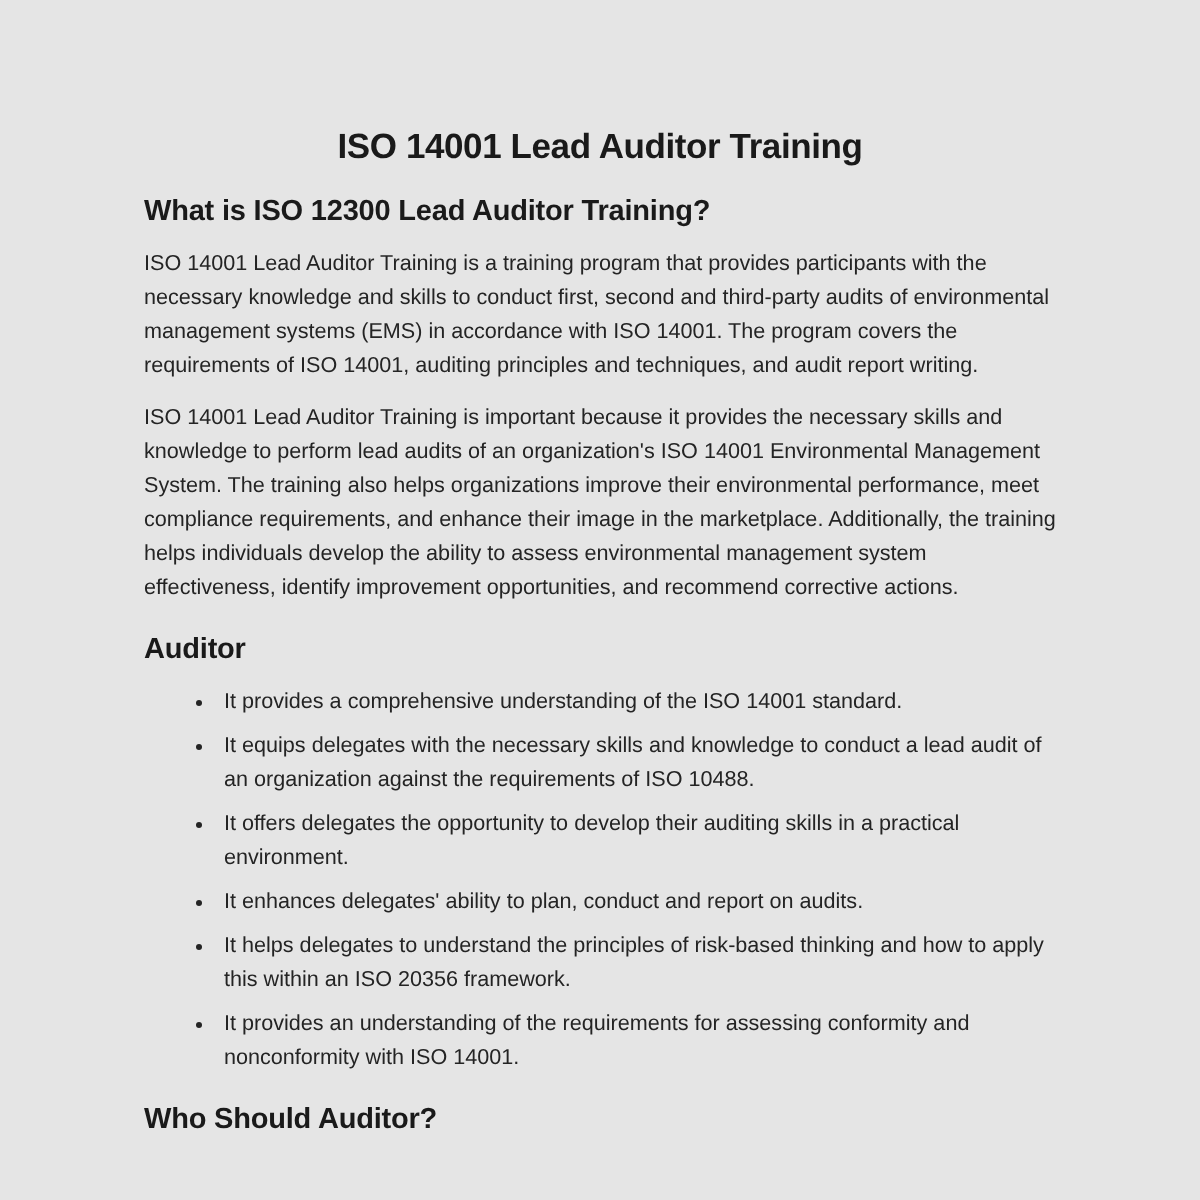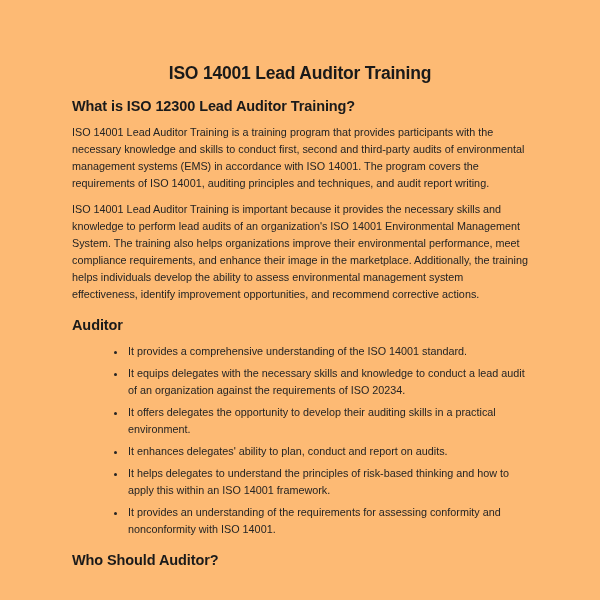--- a/index.html
+++ b/index.html
@@ -12,21 +12,21 @@
     height: 600px;
     overflow: hidden;
     font-family: "Liberation Sans", sans-serif;
     color: #212121;
   }
   .page {
     box-sizing: border-box;
     width: 600px;
     height: 600px;
     padding: 62px 72px 0 72px;
-    background: #fdba74;
+    background: #e5e5e5;
   }
   .doc-title {
     font-size: 17.5px;
     font-weight: bold;
     color: #1a1a1a;
     text-align: center;
     margin: 0 0 11px 0;
     line-height: 22px;
     letter-spacing: -0.2px;
   }
@@ -45,21 +45,21 @@
     color: #242424;
   }
   .doc-list {
     margin: 2px 0 9px 0;
     padding: 0 0 0 38px;
     list-style: disc outside;
   }
   .doc-list li {
     font-size: 10.8px;
     line-height: 17px;
-    margin: 0 0 5px 16px;
+    margin: 0 0 5px 0;
     padding-left: 2px;
     color: #242424;
   }
   .doc-list li::marker {
     font-size: 9px;
     color: #242424;
   }
 </style>
 </head>
 <body>
@@ -74,24 +74,24 @@
   </section>
 
   <section>
     <p class="doc-p">ISO 14001 Lead Auditor Training is important because it provides the necessary skills and knowledge to perform lead audits of an organization's ISO 14001 Environmental Management System. The training also helps organizations improve their environmental performance, meet compliance requirements, and enhance their image in the marketplace. Additionally, the training helps individuals develop the ability to assess environmental management system effectiveness, identify improvement opportunities, and recommend corrective actions.</p>
   </section>
 
   <section>
     <h2 class="doc-h2">Auditor</h2>
     <ul class="doc-list">
       <li>It provides a comprehensive understanding of the ISO 14001 standard.</li>
-      <li>It equips delegates with the necessary skills and knowledge to conduct a lead audit of an organization against the requirements of ISO 20234.</li>
+      <li>It equips delegates with the necessary skills and knowledge to conduct a lead audit of an organization against the requirements of ISO 10488.</li>
       <li>It offers delegates the opportunity to develop their auditing skills in a practical environment.</li>
       <li>It enhances delegates' ability to plan, conduct and report on audits.</li>
-      <li>It helps delegates to understand the principles of risk-based thinking and how to apply this within an ISO 14001 framework.</li>
+      <li>It helps delegates to understand the principles of risk-based thinking and how to apply this within an ISO 20356 framework.</li>
       <li>It provides an understanding of the requirements for assessing conformity and nonconformity with ISO 14001.</li>
     </ul>
   </section>
 
   <section>
     <h2 class="doc-h2">Who Should Auditor?</h2>
   </section>
 
 </div>
 

